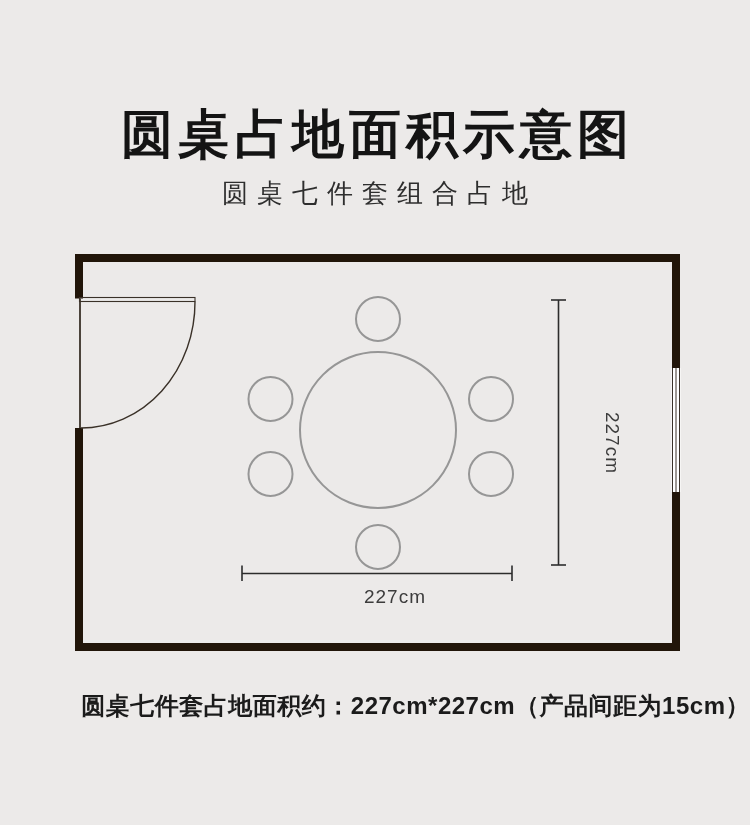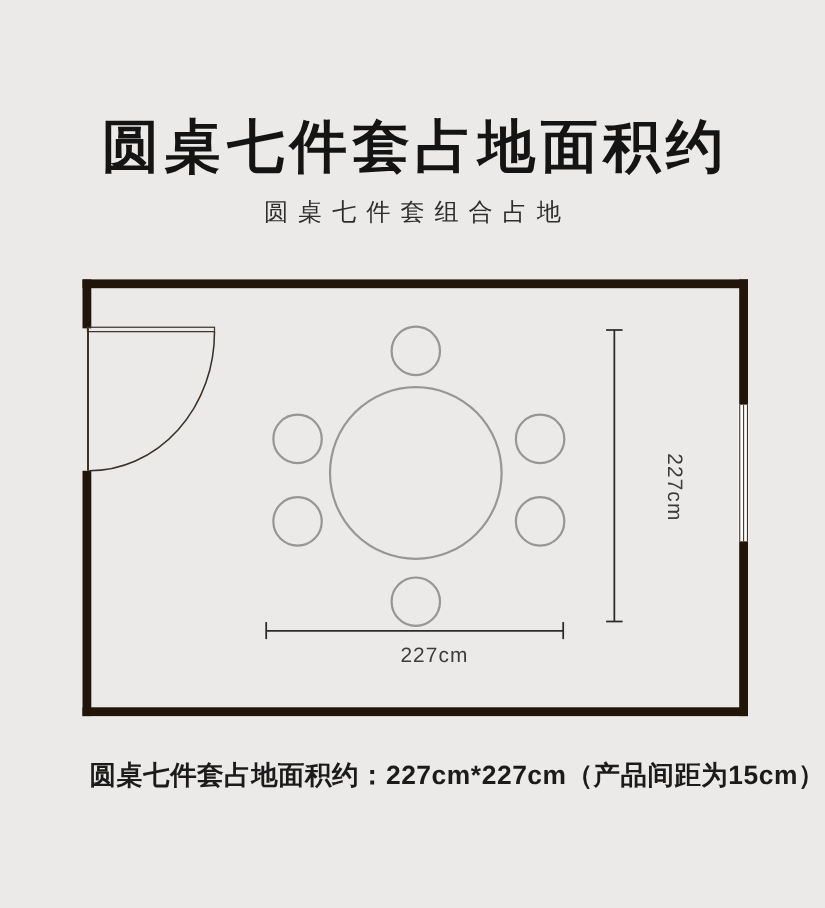--- a/index.html
+++ b/index.html
@@ -29,21 +29,21 @@
     text-indent: 5px;
     color: #141414;
     white-space: nowrap;
   }
   .page-subtitle {
     position: absolute;
     top: 178px;
     left: 0;
     width: 100%;
     text-align: center;
-    font-size: 22px;
+    font-size: 26px;
     line-height: 30px;
     font-weight: 400;
     letter-spacing: 9px;
     text-indent: 9px;
     color: #2E2E2E;
     white-space: nowrap;
   }
   .floorplan-svg {
     position: absolute;
     left: 0;
@@ -83,21 +83,21 @@
     letter-spacing: 0.5px;
     color: #1B1B1B;
     white-space: nowrap;
   }
 </style>
 </head>
 <body>
 
 <div class="canvas">
 
-  <div class="page-title">圆桌七件套占地面积约</div>
+  <div class="page-title">圆桌占地面积示意图</div>
   <div class="page-subtitle">圆桌七件套组合占地</div>
 
   <svg class="floorplan-svg" viewBox="0 0 750 825" xmlns="http://www.w3.org/2000/svg">
 
     <g>
       <rect x="75" y="254" width="605" height="8" fill="#211509"></rect>
       <rect x="75" y="643" width="605" height="8" fill="#211509"></rect>
       <rect x="75" y="254" width="8" height="44.5" fill="#211509"></rect>
       <rect x="75" y="428" width="8" height="223" fill="#211509"></rect>
       <rect x="672" y="254" width="8" height="114" fill="#211509"></rect>

